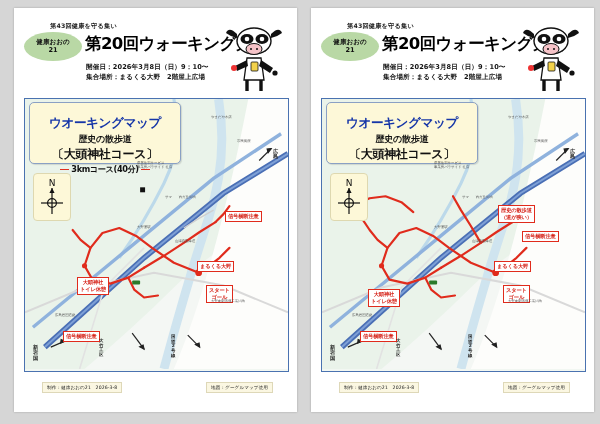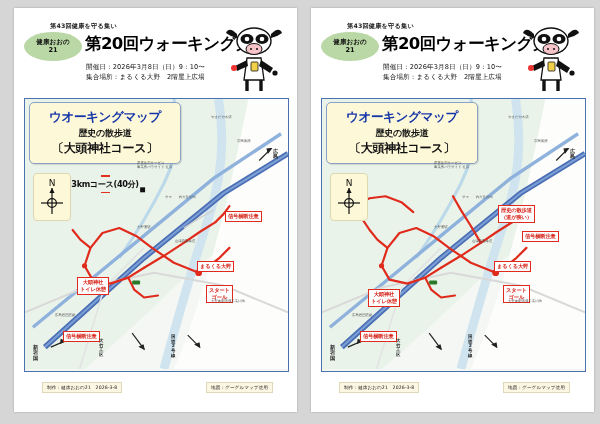--- a/index.html
+++ b/index.html
@@ -32,46 +32,46 @@
     display:flex;flex-direction:column;align-items:center;justify-content:center;
     font-size:6.6px;font-weight:bold;line-height:1.15;flex:none;
   }
   .badge span{display:block;}
   .maintitle{
     font-size:16.5px;font-weight:bold;color:#000;
     letter-spacing:-0.6px;margin-left:3px;margin-top:1px;white-space:nowrap;
   }
   .hdr-lines{margin-left:62px;margin-top:2px;}
   .hdr-lines div{
-    font-size:6.6px;font-weight:normal;color:#111;letter-spacing:.1px;line-height:1.45;
+    font-size:6.6px;font-weight:bold;color:#111;letter-spacing:.1px;line-height:1.45;
   }
 
   
   .mascot{position:absolute;right:4px;top:2px;width:62px;height:70px;}
 
   
   .mapcard{
     position:absolute;left:10px;top:90px;right:8px;bottom:40px;
     border:1.1px solid #4a72b0;background:#f2f7f2;overflow:hidden;
   }
   .mapcanvas{position:absolute;inset:0;}
 
   
   .plaque{
     position:absolute;left:4px;top:3px;width:152px;height:62px;
     background:#fdf8d8;border:1.1px solid #8aa0c4;border-radius:5px;
     box-shadow:1px 1px 1px rgba(0,0,0,.12);
-    text-align:center;padding-top:6px;box-sizing:border-box;
+    text-align:center;padding-top:12px;box-sizing:border-box;
   }
   .plaque .t1{font-size:12.6px;font-weight:bold;color:#1636a8;letter-spacing:-.4px;}
   .plaque .t2{font-size:9px;font-weight:bold;color:#111;margin-top:1px;letter-spacing:-.2px;}
   .plaque .t3{font-size:12px;font-weight:bold;color:#111;margin-top:0px;letter-spacing:-.3px;}
   .plaque .t4{
-    font-size:8.2px;font-weight:bold;color:#111;margin-top:18px;
-    display:flex;align-items:center;justify-content:center;gap:2px;letter-spacing:-.4px;flex-direction:column;
+    font-size:8.2px;font-weight:bold;color:#111;margin-top:1px;
+    display:flex;align-items:center;justify-content:center;gap:2px;letter-spacing:-.4px;
   }
   .dash{display:inline-block;width:9px;height:1.6px;background:#e03020;}
 
   
   .compass{
     position:absolute;left:8px;top:74px;width:36px;height:46px;
     background:#fdf8d8;border-radius:4px;border:0.8px solid #ded8b0;
   }
 
   

